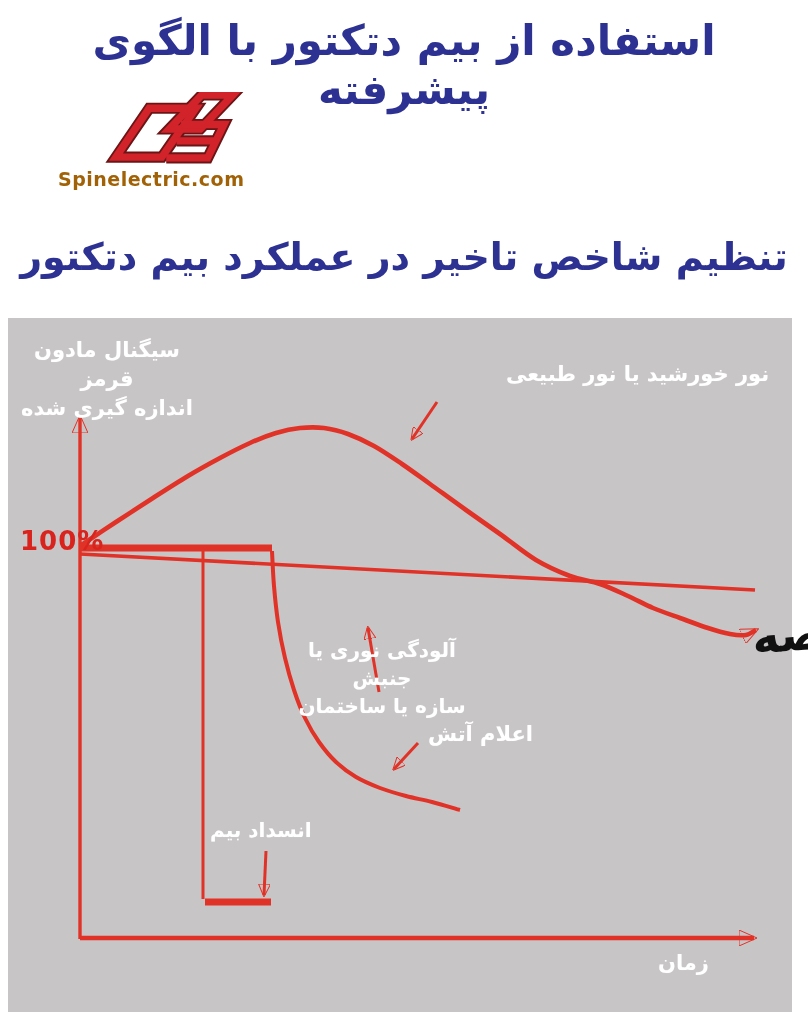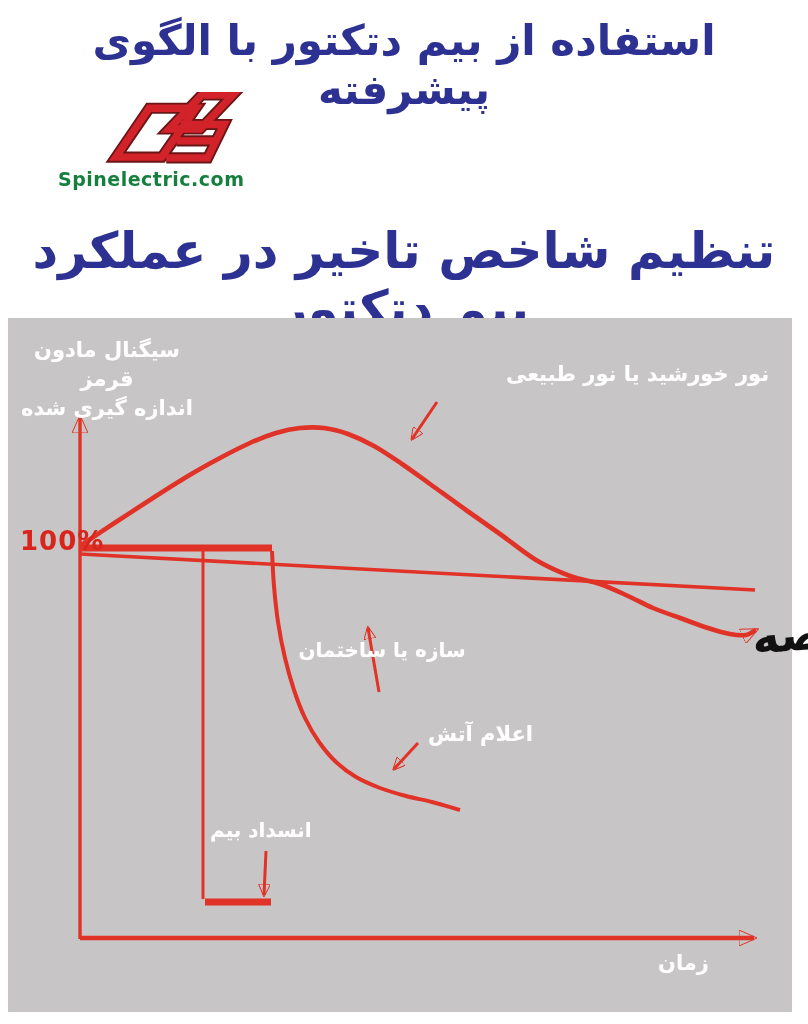--- a/index.html
+++ b/index.html
@@ -7,28 +7,28 @@
     width:808px;height:1024px;position:relative;overflow:hidden;
     background:#ffffff;
     font-family:"DejaVu Sans","Liberation Sans",sans-serif;
   }
   .title1{
     position:absolute;top:16px;left:0;right:0;margin:0;
     text-align:center;direction:rtl;
     font-size:42px;font-weight:700;color:#2c3192;letter-spacing:0;
   }
   .title2{
-    position:absolute;top:222px;left:0;right:0;margin:0;
+    position:absolute;top:235px;left:0;right:0;margin:0;
     text-align:center;direction:rtl;
-    font-size:50px;font-weight:800;color:#2c3192;
+    font-size:38px;font-weight:800;color:#2c3192;
   }
   .logo{position:absolute;top:92px;left:58px;width:220px;}
   .logo svg{display:block;margin-left:26px;}
   .logo-text{
-    margin-top:2px;font-size:19px;font-weight:700;color:#15803d;
+    margin-top:2px;font-size:19px;font-weight:700;color:#a16207;
     letter-spacing:0.5px;
   }
   .panel{
     position:absolute;left:8px;top:318px;width:784px;height:694px;
     background:#c8c5c7;
   }
   .plot{position:absolute;left:0;top:0;width:784px;height:694px;}
   .plot path{fill:none;stroke:#e03227;stroke-linecap:butt;stroke-linejoin:round;}
   .ln-axis-y{stroke-width:3.4px;}
   .ln-axis-x{stroke-width:4.6px;}
@@ -118,20 +118,21 @@
   <div class="wlabel ylab">
     <div>سیگنال مادون قرمز</div>
     <div>اندازه گیری شده</div>
   </div>
 
   <div class="y100">100%</div>
 
   <div class="wlabel sun-label">نور خورشید یا نور طبیعی</div>
 
   <div class="wlabel poll-label">
+    <div>آلودگی نوری یا جنبش</div>
     <div>سازه یا ساختمان</div>
   </div>
 
   <div class="wlabel fire-label">اعلام آتش</div>
 
   <div class="wlabel block-label">انسداد بیم</div>
 
   <div class="wlabel time-label">زمان</div>
 
 </div>

